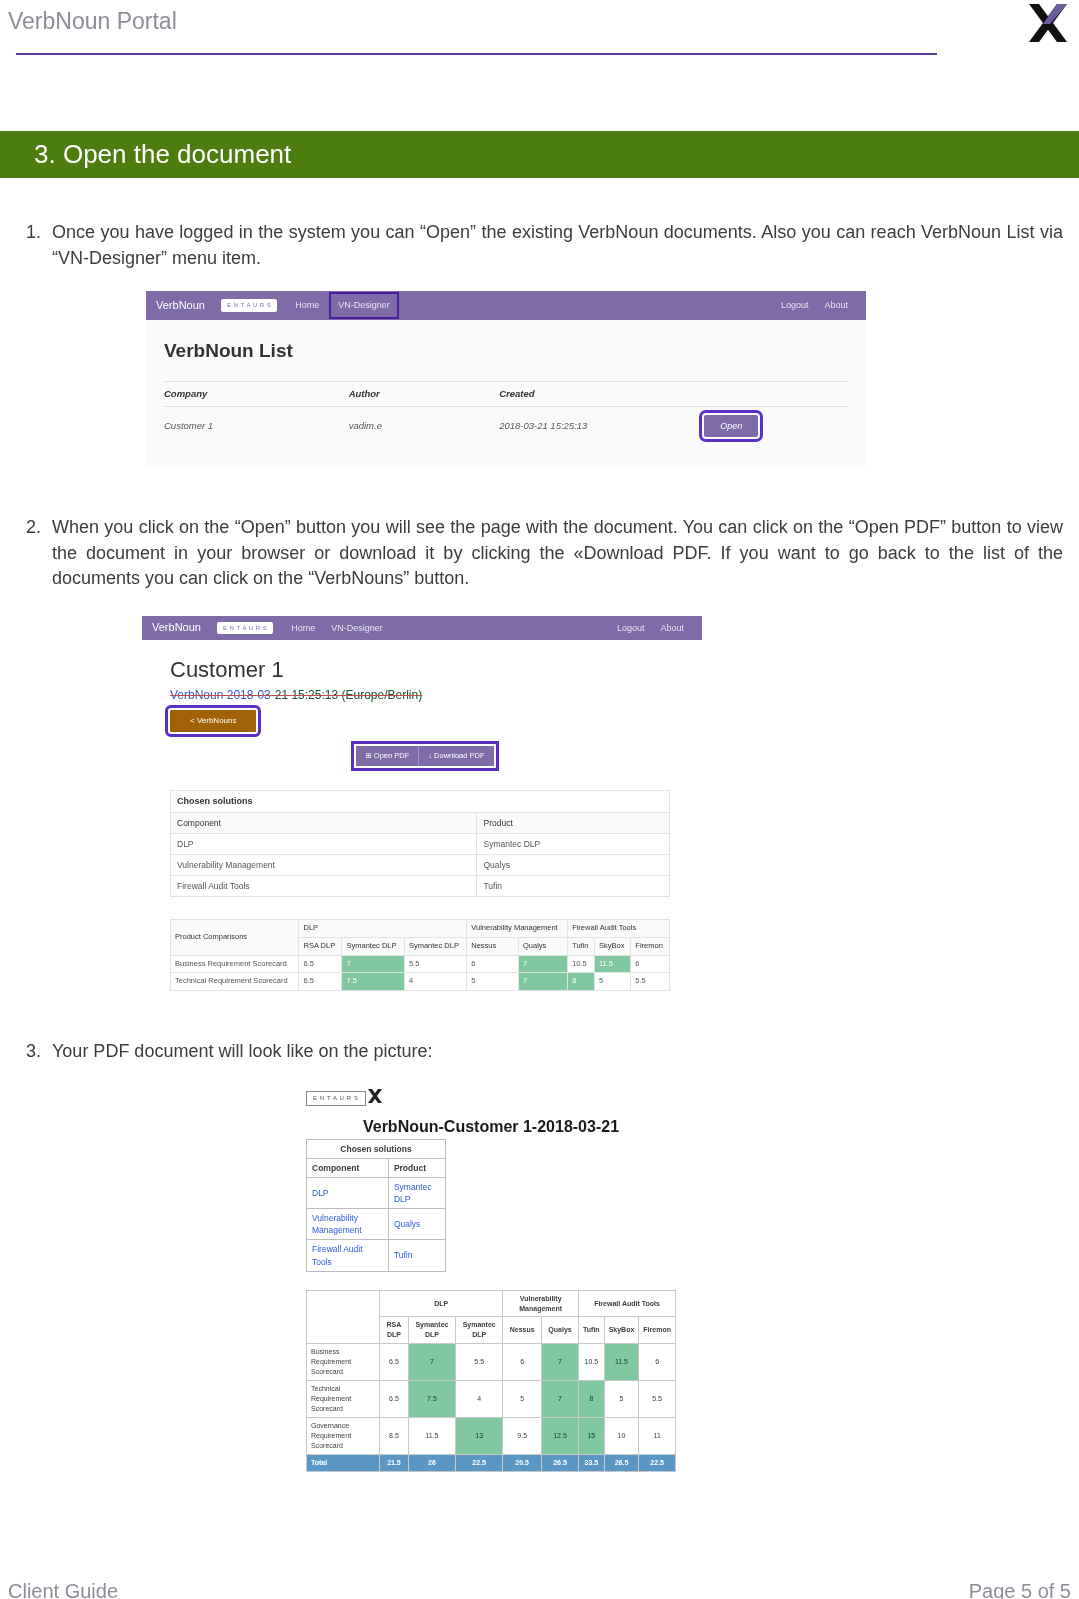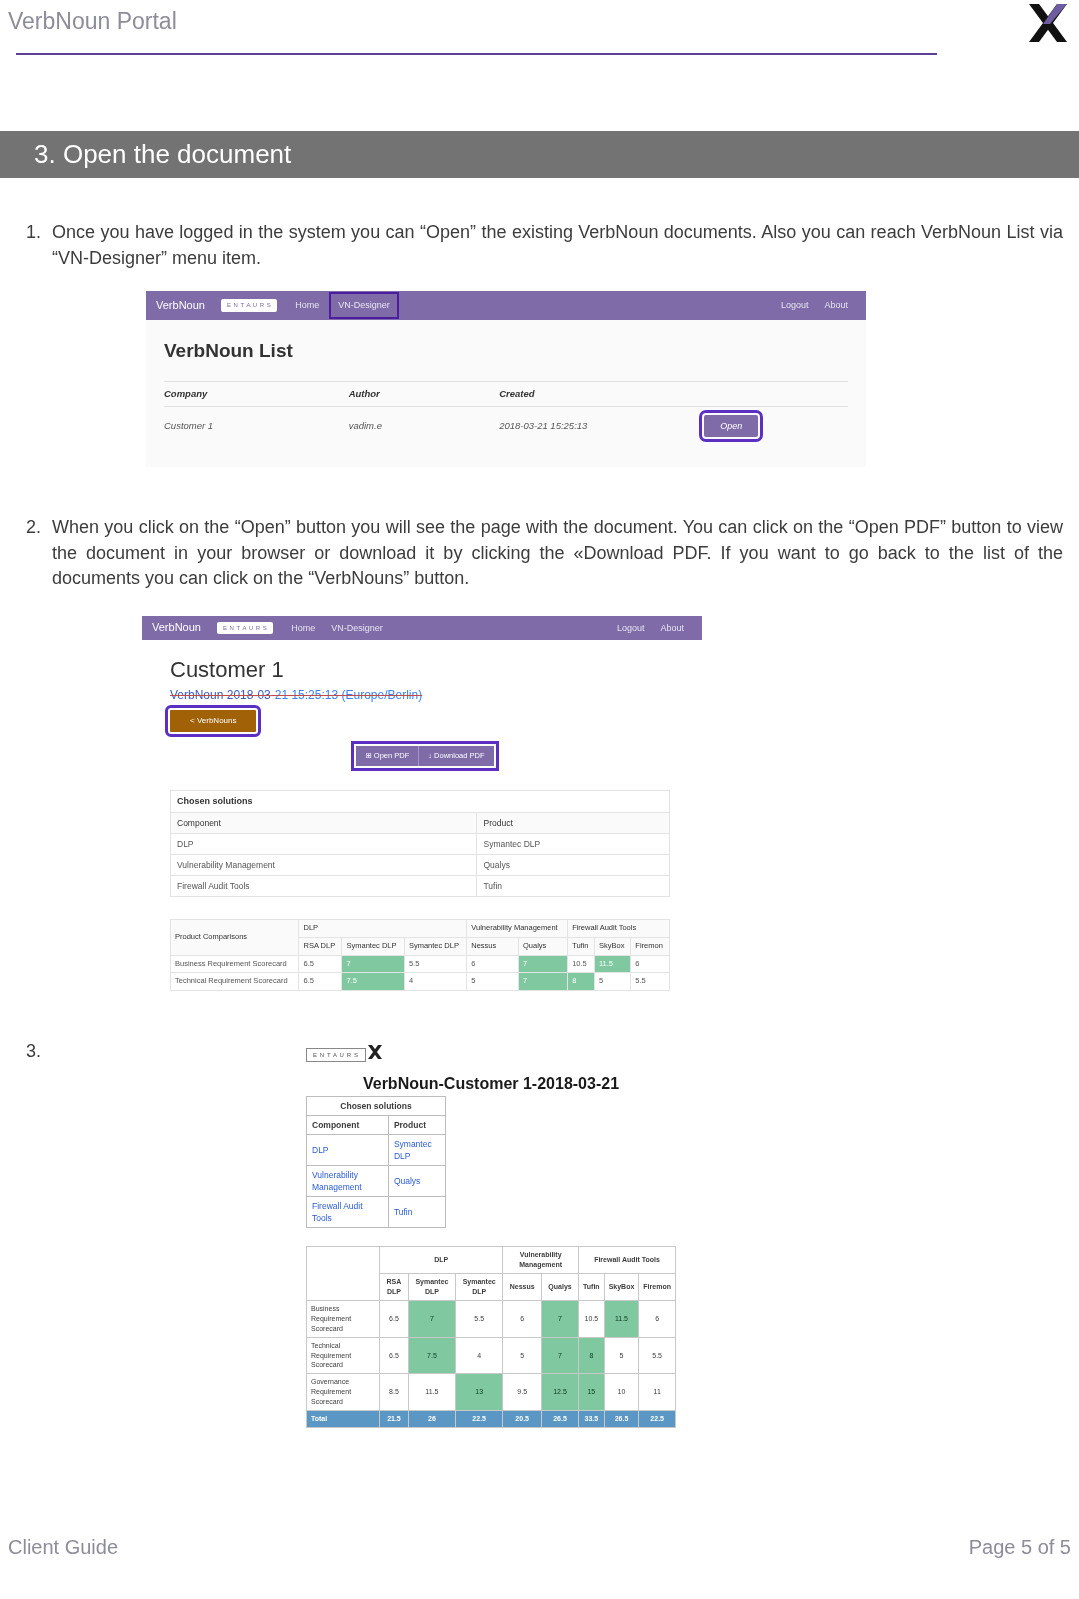--- a/index.html
+++ b/index.html
@@ -31,21 +31,21 @@
   .brand-logo {
     position: absolute;
     right: 8px;
     top: 0;
     width: 46px;
     height: 46px;
   }
   
   .section-bar {
     margin-top: 61px;
-    background: #737373;
+    background: #4d7c0f;
     color: #fff;
     padding: 8px 34px;
     font-size: 26px;
     font-weight: 300;
   }
   
   .doc-body {
     padding: 42px 16px 0 42px;
   }
   ol.steps {
@@ -169,21 +169,21 @@
     margin-bottom: 2px;
   }
   .doc-area .sub {
     font-size: 12px;
     color: #3a59c5;
     text-decoration: line-through;
     text-decoration-color: #c14a4a;
   }
   .doc-area .sub .tail {
     text-decoration: none;
-    color: #3b82f6;
+    color: #14532d;
   }
   .verbnoun-back {
     display: inline-block;
     background: #a16207;
     color: #fff;
     font-size: 8px;
     padding: 5px 20px;
     border-radius: 1px;
     outline: 3px solid #5a2fc2;
     outline-offset: 2px;
@@ -440,20 +440,21 @@
                   <td>5</td>
                   <td>5.5</td>
                 </tr>
           </tbody>
             </table>
         </div>
       </div>
     </li>
 
     <li>
+      <div class="step-text">Your PDF document will look like on the picture:</div>
       <div class="shot3-wrap">
         <div class="shot3">
           <div class="pdf-logo-row">
             <span class="pdf-logo">E N T A U R S</span>
             <svg class="pdf-logo-x" viewBox="0 0 16 16">
               <polygon points="1,1 5,1 15,15 11,15" fill="#222"></polygon>
               <polygon points="15,1 11,1 1,15 5,15" fill="#222"></polygon>
             </svg>
           </div>
           <div class="pdf-title">VerbNoun-Customer 1-2018-03-21</div>

